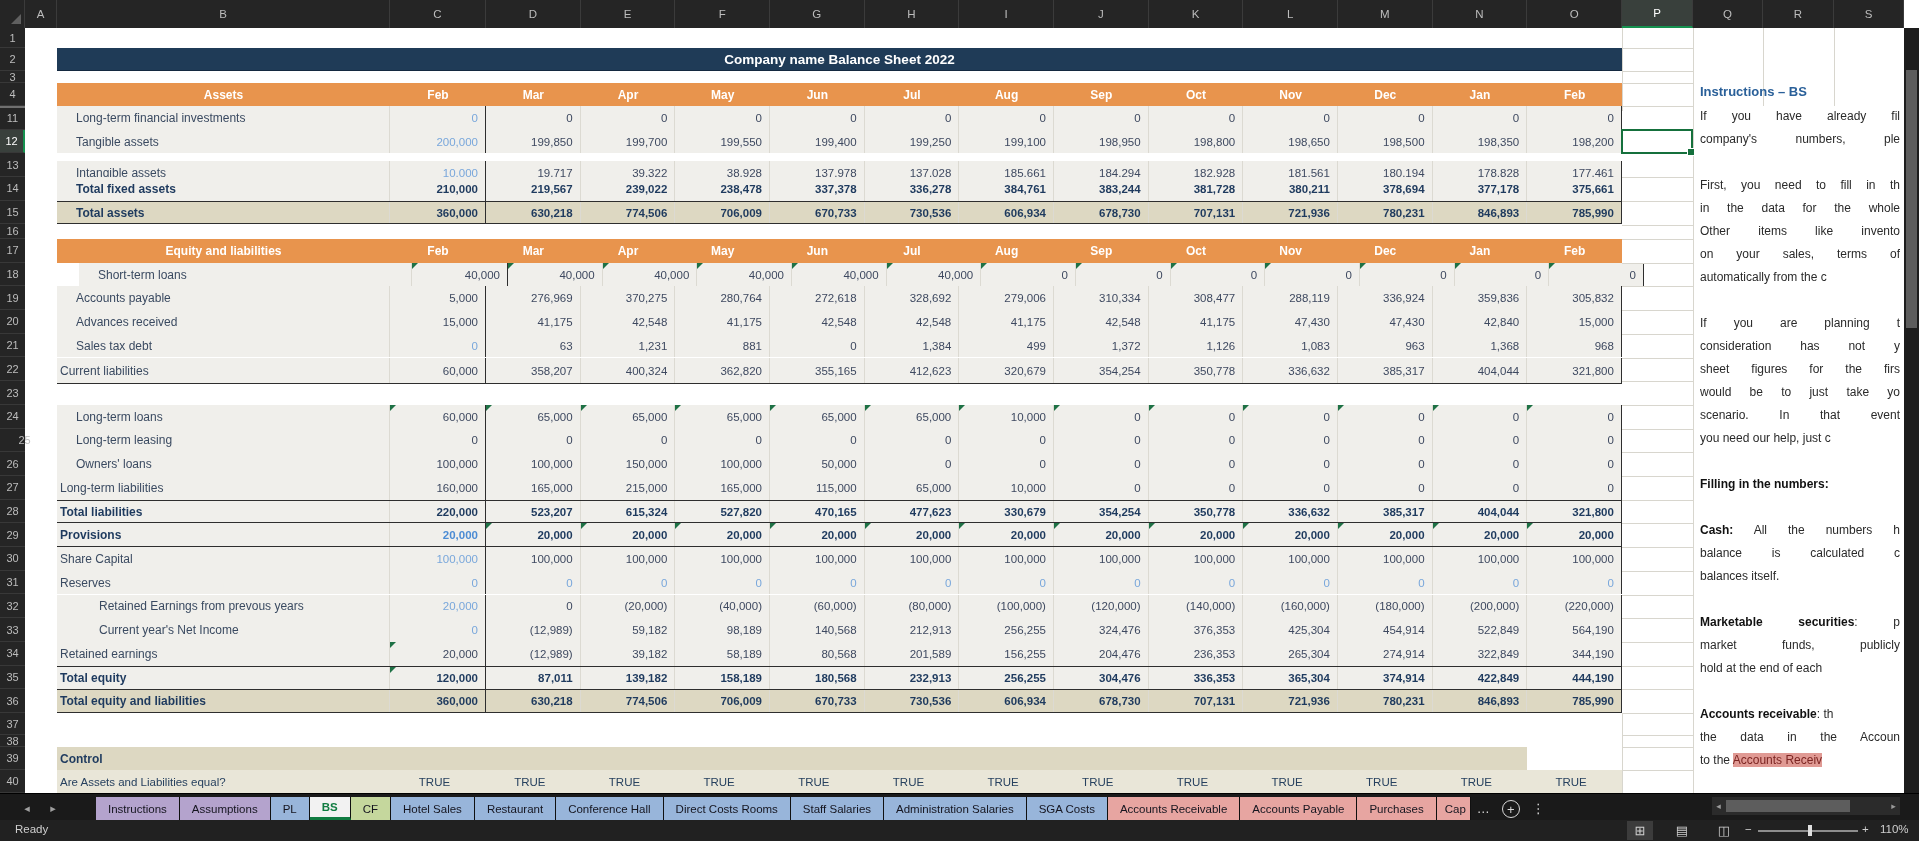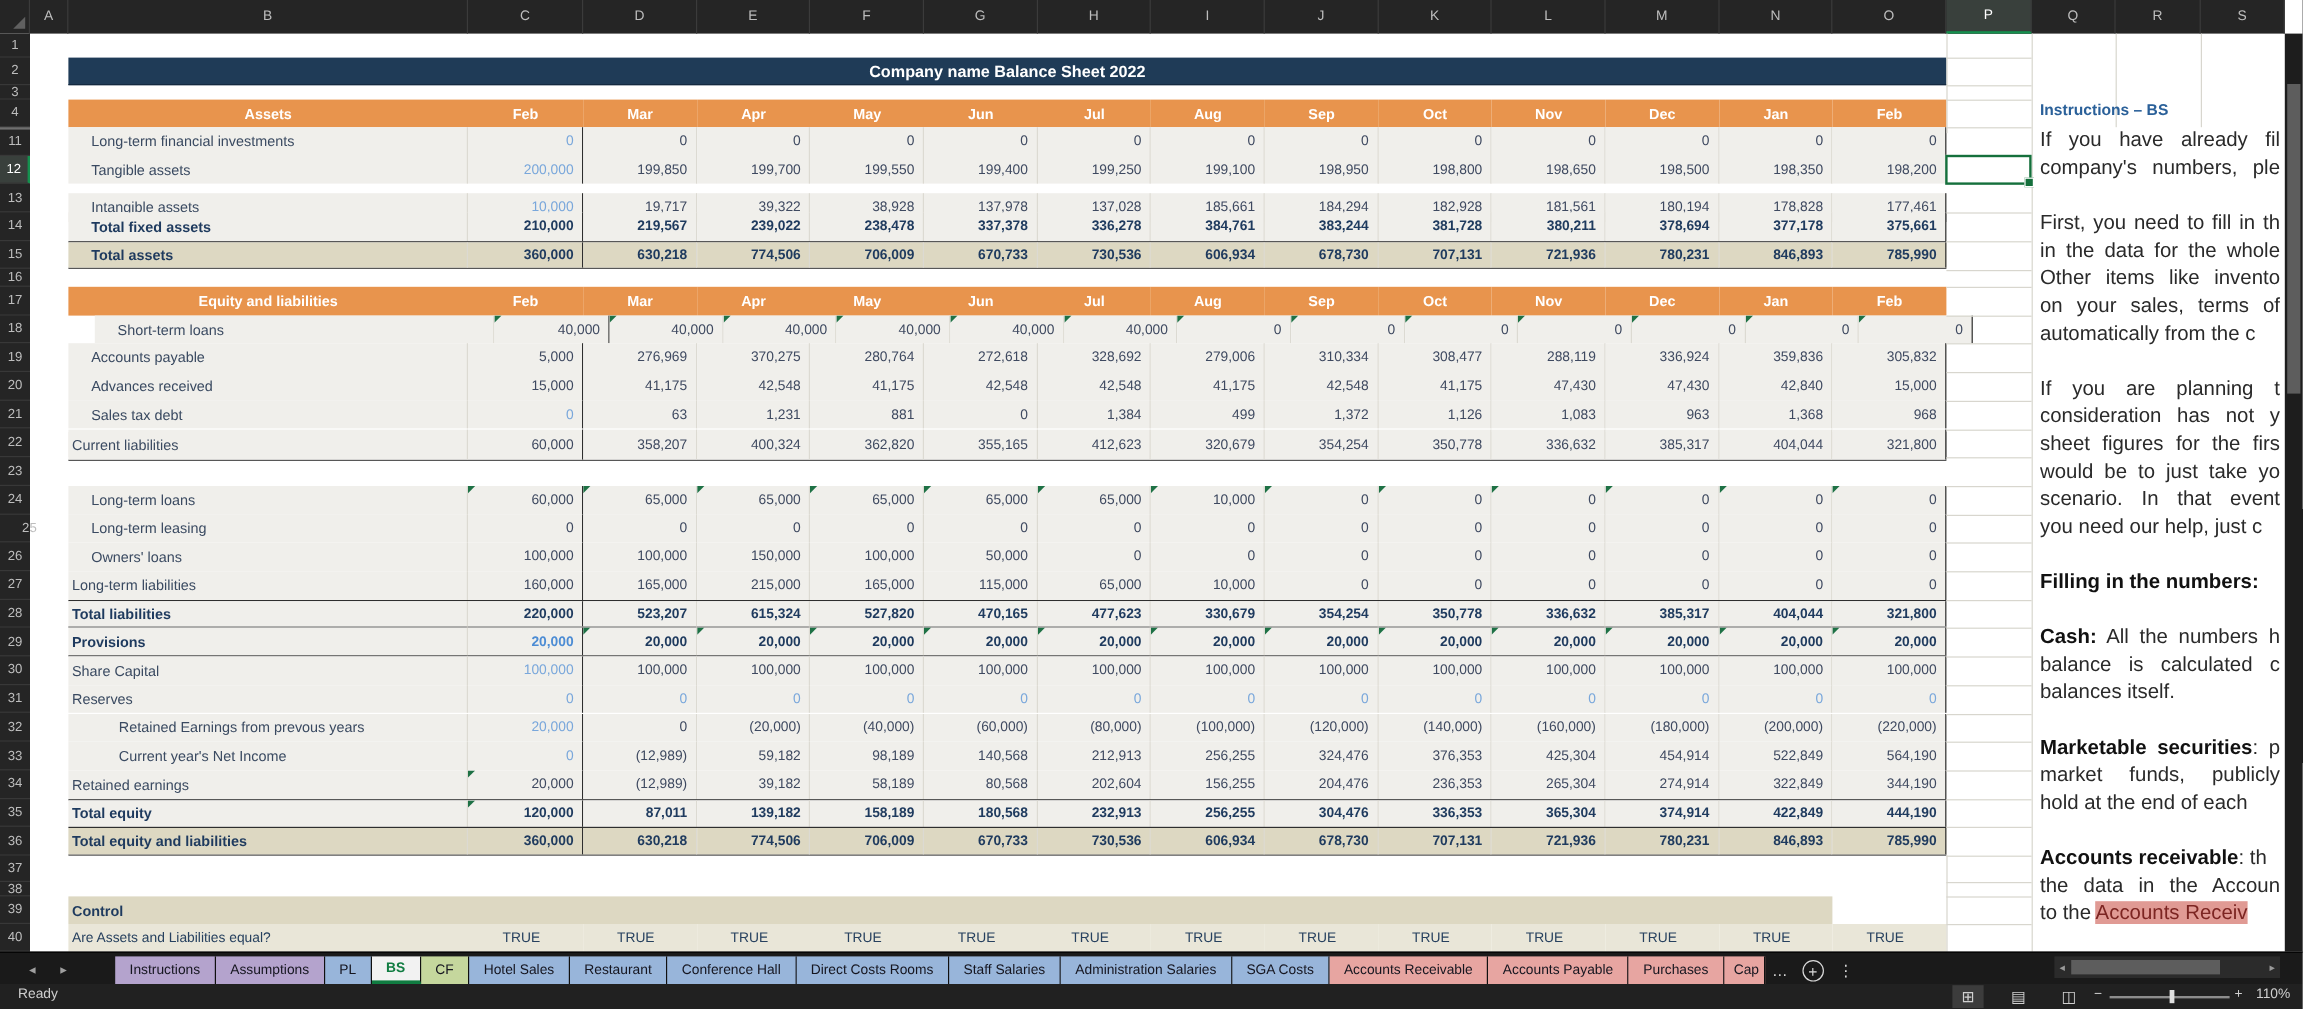--- a/index.html
+++ b/index.html
@@ -39,21 +39,21 @@
   .truerow .lblcell{justify-content:flex-start;}
   
   .gl{position:absolute;background:#d8d6ce;}
   
   .selbox{position:absolute;left:1621px;top:129px;width:72px;height:25px;background:#fff;
           border:2px solid #15703c;box-sizing:border-box;z-index:5;}
   .selbox i{position:absolute;right:-4px;bottom:-4px;width:6px;height:6px;background:#15703c;border:1px solid #fff;}
   
   .institle{position:absolute;left:1700px;top:84px;width:200px;font-size:13px;font-weight:bold;color:#2a6099;}
   .inslines{position:absolute;left:1700px;top:105px;width:200px;height:688px;overflow:hidden;
-            font-size:17px;color:#2a2a2a;line-height:23px;}
+            font-size:12px;color:#2a2a2a;line-height:23px;}
   .il{height:23px;overflow:hidden;white-space:nowrap;}
   .il.just{white-space:normal;text-align:justify;text-align-last:justify;}
   .il b{color:#111;}
   .hl{background:#e09a94;color:#7c2522;}
   
   .vscroll{position:absolute;left:1904px;top:28px;width:15px;height:765px;background:#1d1d1d;}
   .vthumb{position:absolute;left:2px;top:42px;width:11px;height:258px;background:#5d5d5d;}
   .hscroll{position:absolute;left:1712px;top:797px;width:188px;height:18px;background:#2b2b2b;display:flex;align-items:center;}
   .hthumb{position:absolute;left:14px;top:3px;width:124px;height:12px;background:#5d5d5d;}
   .harrow{width:13px;color:#9a9a9a;font-size:9px;text-align:center;flex:none;}
@@ -518,21 +518,21 @@
         <div class="cell">522,849</div>
         <div class="cell csep">564,190</div>
       </div>
       <div class="xrow " style="top: 641.9px; height: 23.7px;">
         <div class="cell lblcell ind0">Retained earnings</div>
         <div class="cell csep fl">20,000</div>
         <div class="cell">(12,989)</div>
         <div class="cell">39,182</div>
         <div class="cell">58,189</div>
         <div class="cell">80,568</div>
-        <div class="cell">202,604</div>
+        <div class="cell">201,589</div>
         <div class="cell">156,255</div>
         <div class="cell">204,476</div>
         <div class="cell">236,353</div>
         <div class="cell">265,304</div>
         <div class="cell">274,914</div>
         <div class="cell">322,849</div>
         <div class="cell csep">344,190</div>
       </div>
       <div class="xrow boldrow bt " style="top: 665.6px; height: 23.7px;">
         <div class="cell lblcell ind0">Total equity</div>

